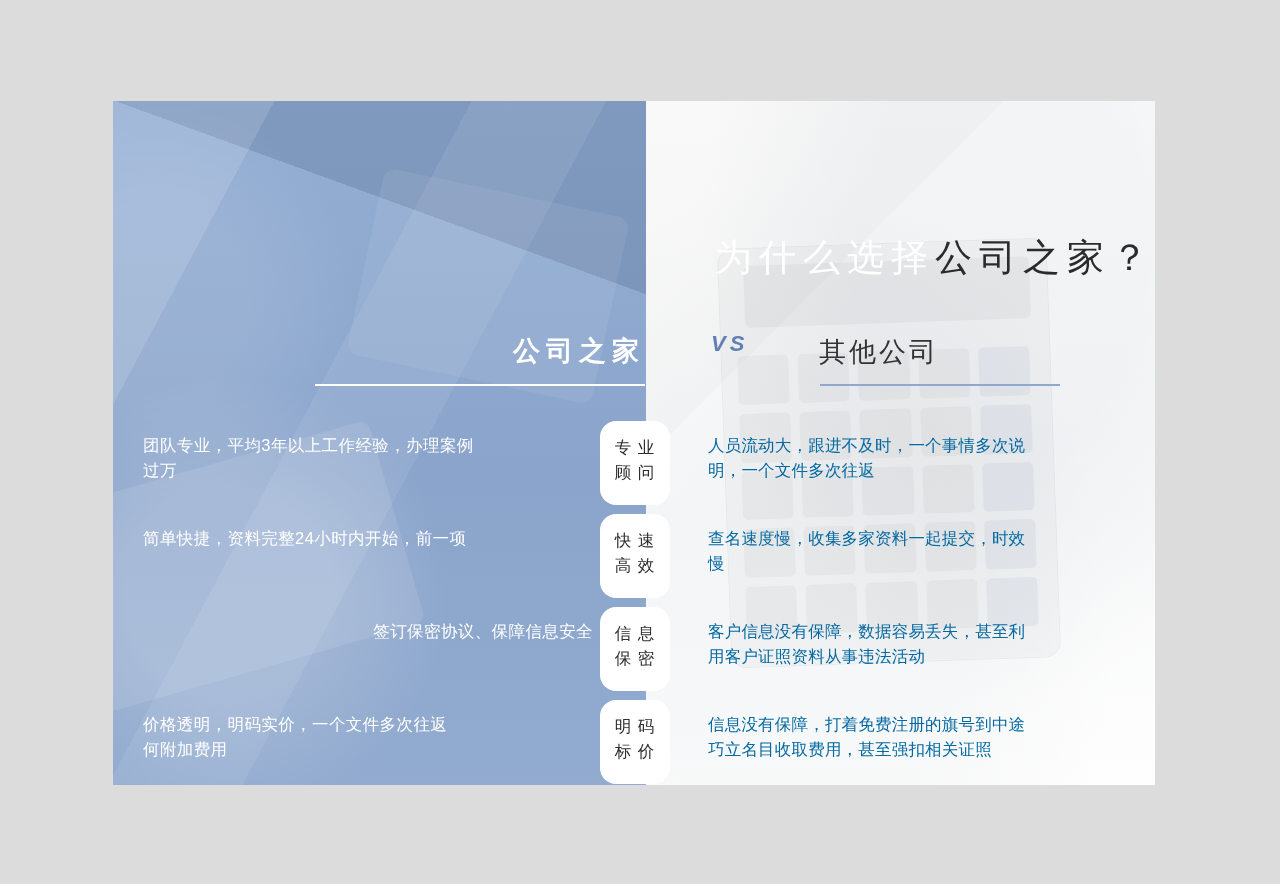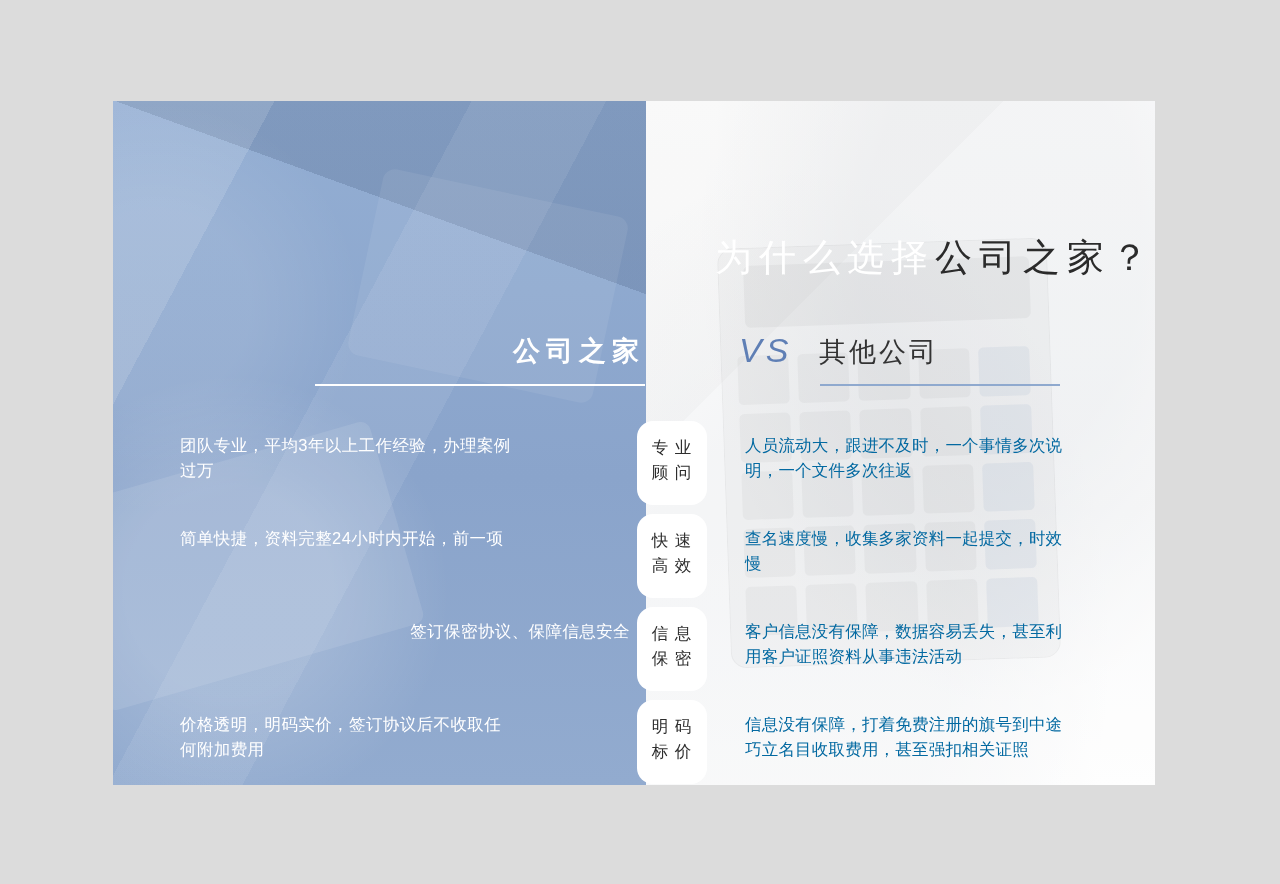--- a/index.html
+++ b/index.html
@@ -149,23 +149,23 @@
   }
   .sub-left-rule {
     position: absolute;
     left: 202px; top: 283px;
     width: 330px; height: 2px;
     background: #ffffff;
     z-index: 6;
   }
   .vs {
     position: absolute;
-    left: 626px; top: 230px;
-    font-size: 34px;
-    font-weight: normal;
+    left: 598px; top: 230px;
+    font-size: 22px;
+    font-weight: bold;
     font-style: italic;
     letter-spacing: 4px;
     color: #5f7fb5;
     z-index: 7;
   }
   .sub-right {
     position: absolute;
     left: 706px; top: 233px;
     color: #333333;
     font-size: 27px;
@@ -180,21 +180,20 @@
     background: #8fa9ce;
     z-index: 6;
   }
 
   
   .rows {
     position: absolute;
     left: 0; top: 318px;
     width: 1042px;
     z-index: 5;
-    padding-left: 37px;
   }
   .row {
     position: relative;
     height: 93px;
   }
   .row-left {
     position: absolute;
     left: 30px; top: 14px;
     width: 450px;
     color: #ffffff;
@@ -339,21 +338,21 @@
           <span>保 密</span>
         </div>
         <div class="row-right">
           <span>客户信息没有保障，数据容易丢失，甚至利</span>
           <span>用客户证照资料从事违法活动</span>
         </div>
       </div>
 
       <div class="row">
         <div class="row-left">
-          <span>价格透明，明码实价，签订协议后不收取任</span>
+          <span>价格透明，明码实价，一个文件多次往返</span>
           <span>何附加费用</span>
         </div>
         <div class="pill"></div>
         <div class="row-mid">
           <span>明 码</span>
           <span>标 价</span>
         </div>
         <div class="row-right">
           <span>信息没有保障，打着免费注册的旗号到中途</span>
           <span>巧立名目收取费用，甚至强扣相关证照</span>

